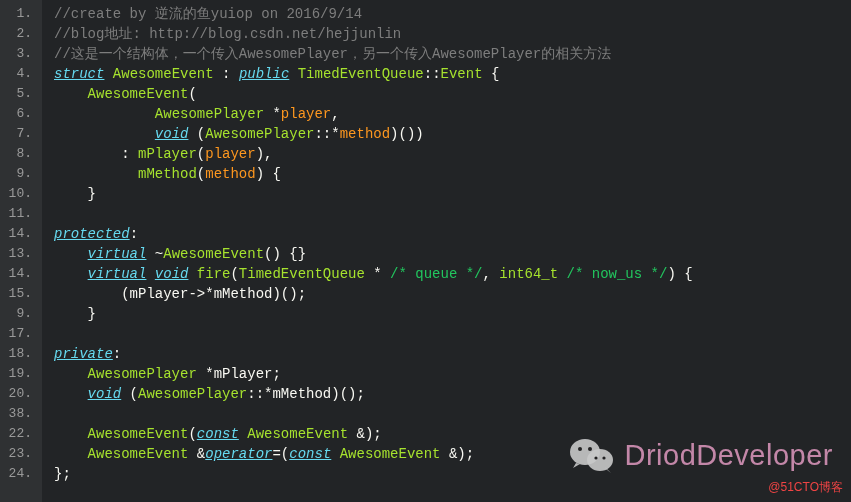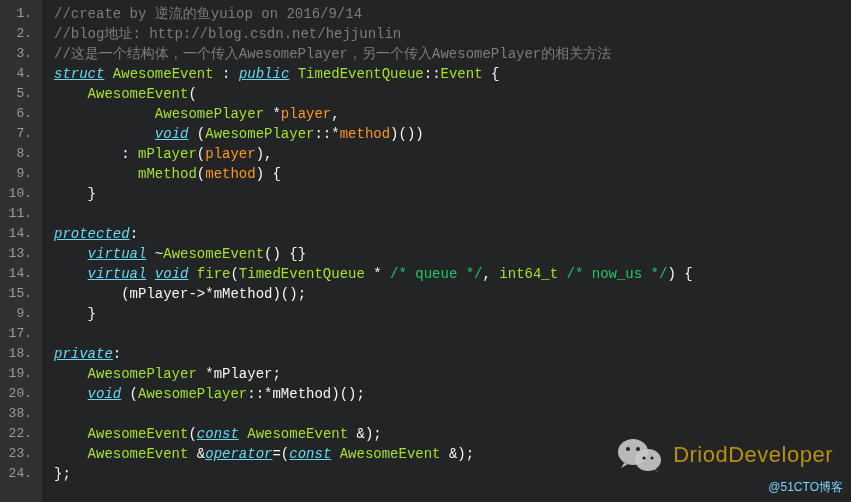--- a/index.html
+++ b/index.html
@@ -47,32 +47,32 @@
     position: absolute;
     right: 18px;
     bottom: 28px;
     display: flex;
     align-items: center;
     gap: 10px;
     opacity: 0.75;
   }
   .wm-icon svg { display:block; }
   .wm-text {
-    color: #eab308;
+    color: #f9a8d4;
     font-family: Arial, sans-serif;
-    font-size: 22px;
+    font-size: 29px;
     letter-spacing: .5px;
   }
   .footer {
     position: absolute;
     right: 8px;
     bottom: 6px;
     font-family: Arial, sans-serif;
     font-size: 12px;
-    color: #7dd3fc;
+    color: #ef4444;
   }
 </style>
 </head>
 <body>
 
 <div class="editor">
   <div class="gutter" id="gutter">
       <div>1.</div>
       <div>2.</div>
       <div>3.</div>

